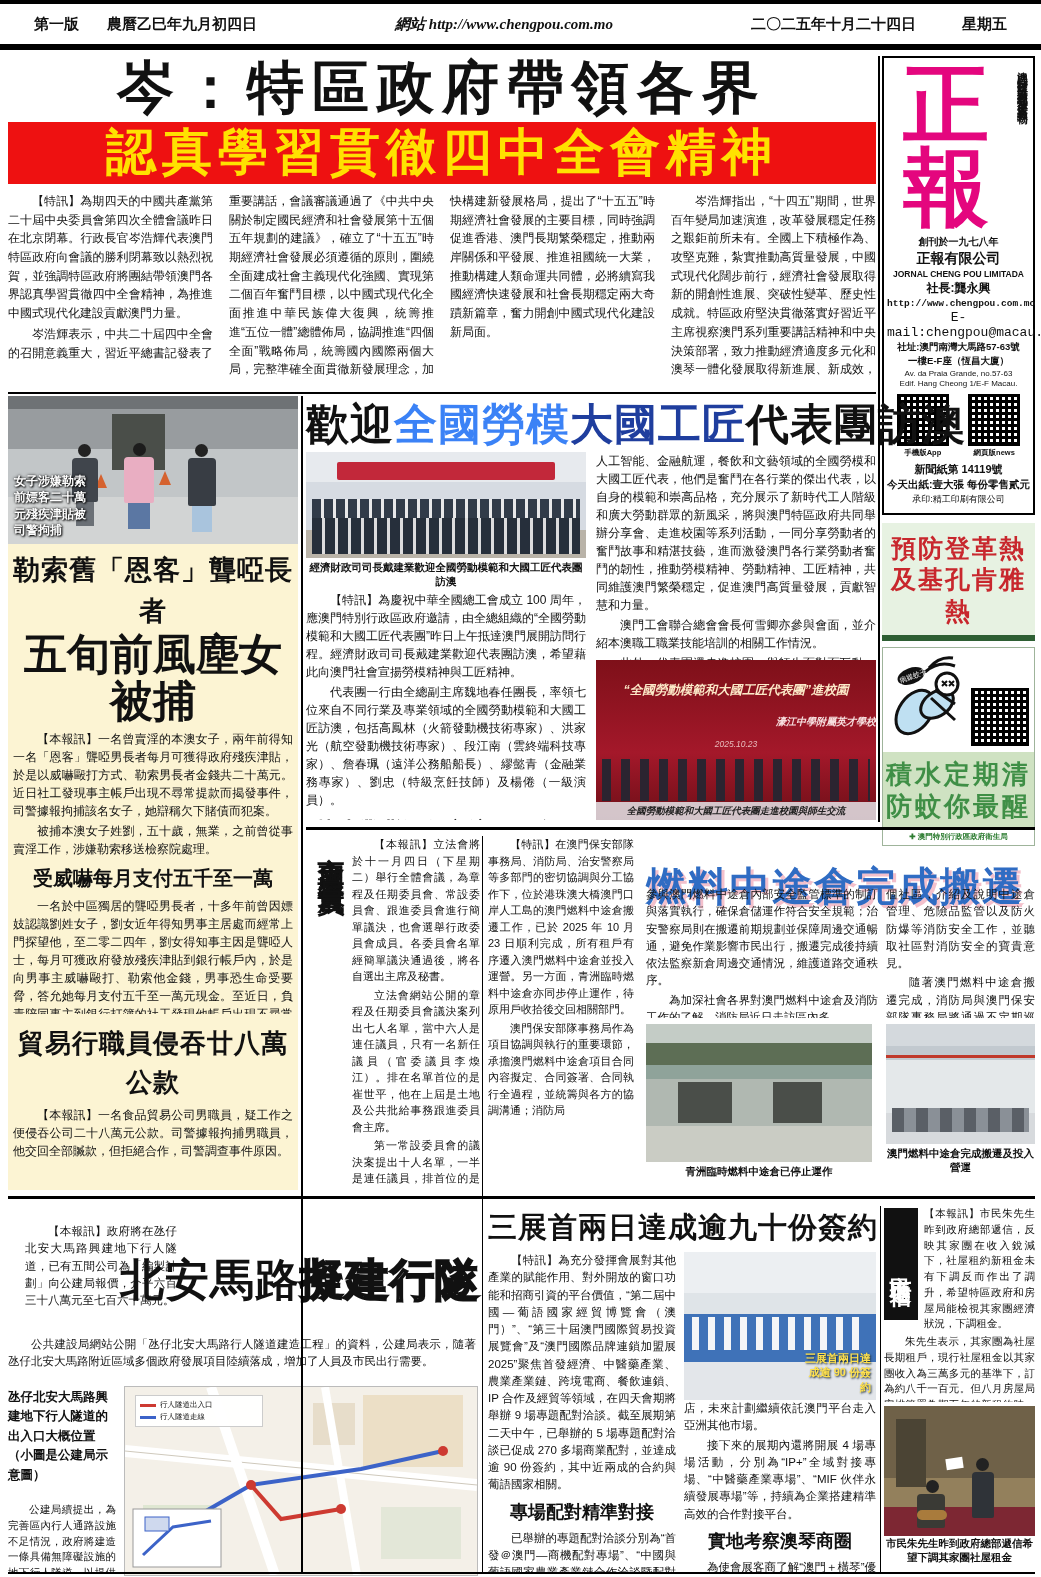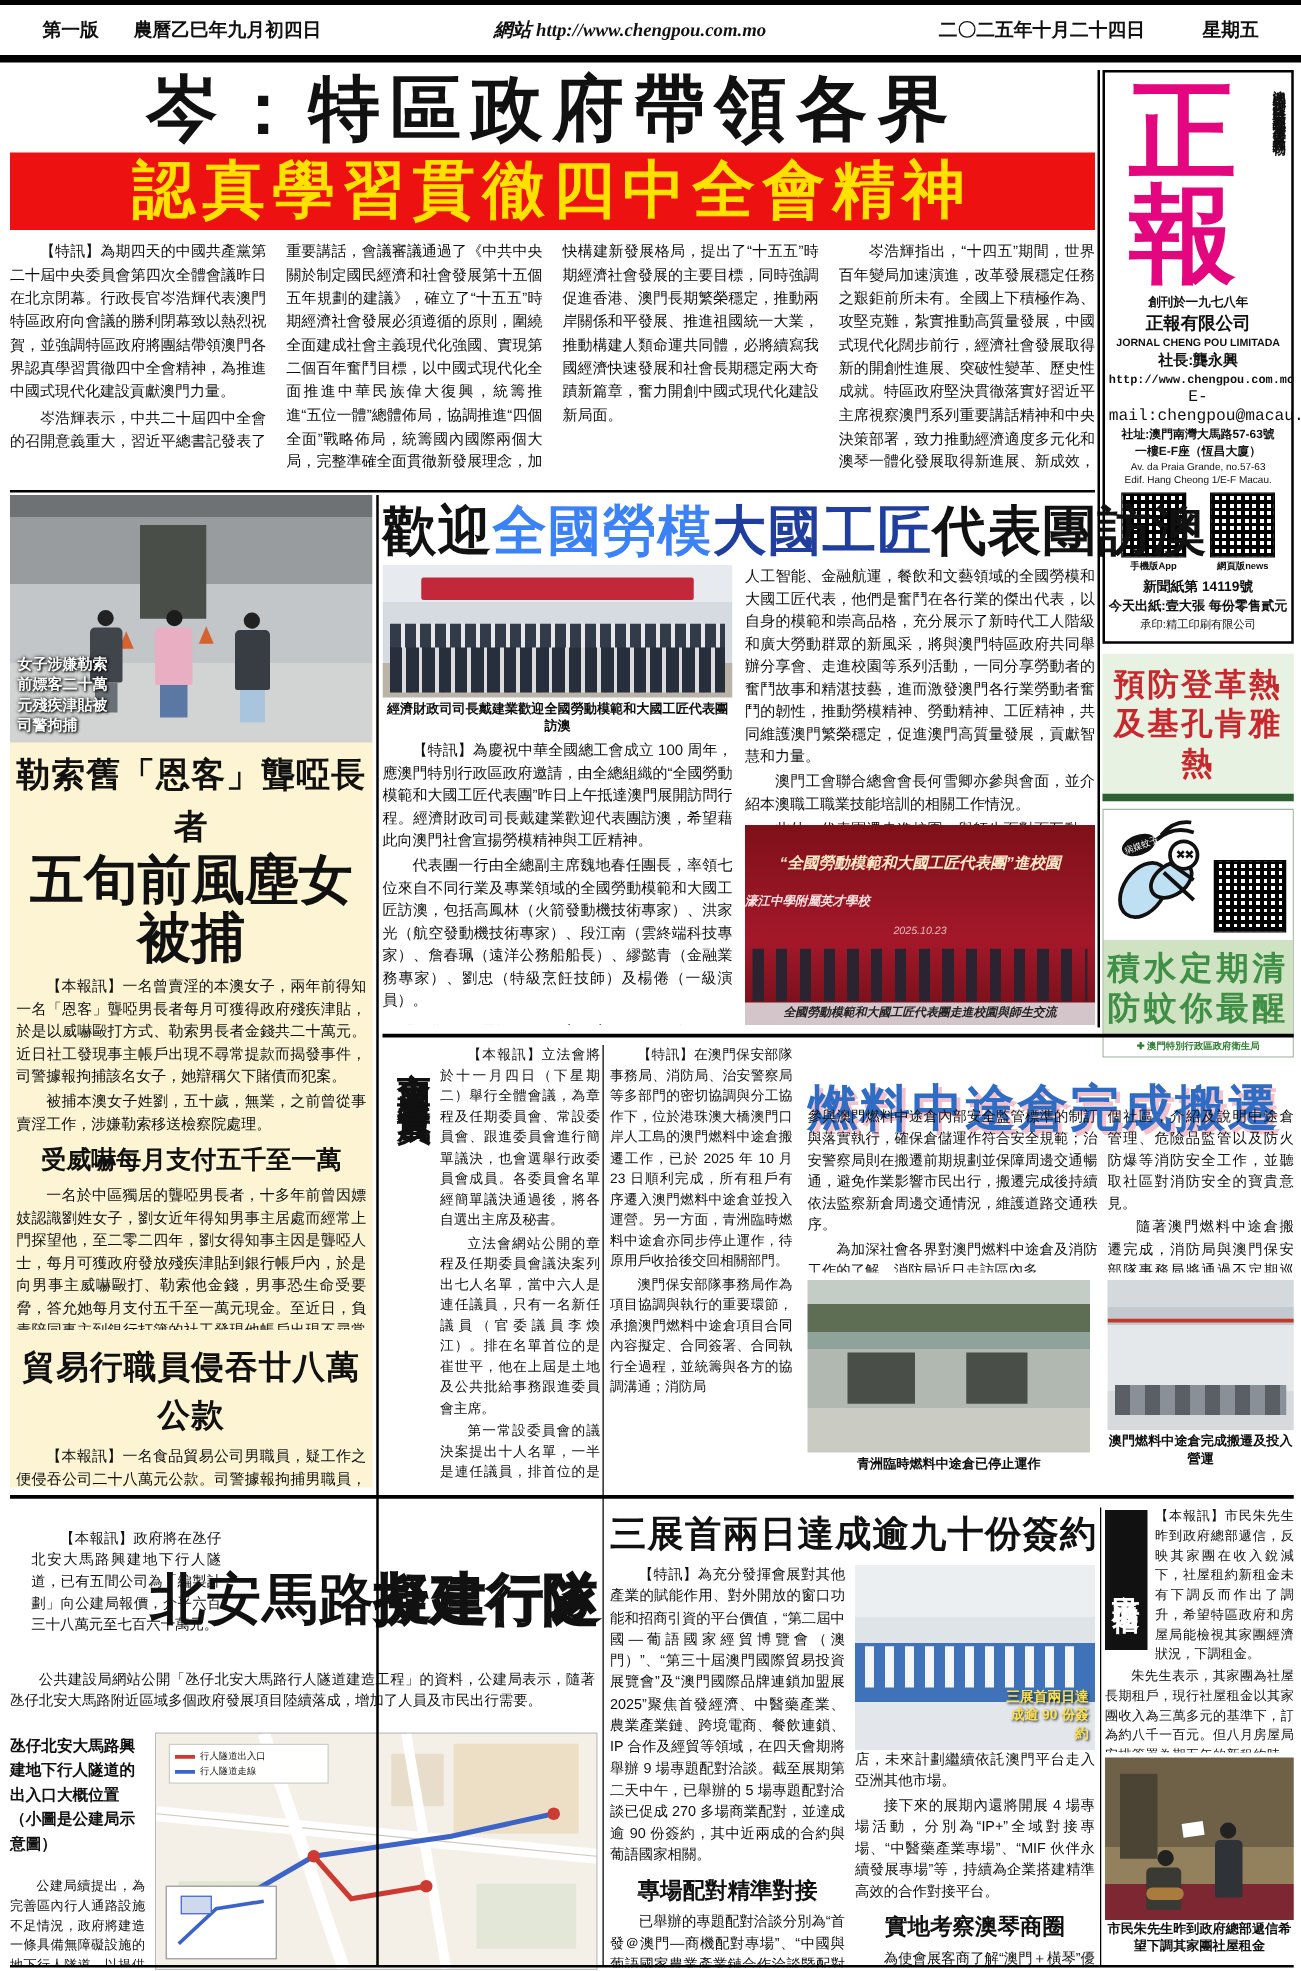--- a/index.html
+++ b/index.html
@@ -50,21 +50,21 @@
   .ad-mosq .art .qr{position:absolute;right:5px;bottom:6px;width:56px;height:56px;}
   .ad-mosq .green{background:#cfe2c2;text-align:center;padding:6px 0;}
   .ad-mosq .green div{color:#3f8f46;font-size:26px;font-weight:900;letter-spacing:3px;line-height:1.25;}
   .ad-mosq .org{font-size:7.5px;color:#2e7d32;text-align:center;padding:3px 0;background:#fff;font-weight:bold;}
 
   
   #crimecol{left:8px;top:396px;width:290px;height:794px;background:#fcf4d3;overflow:hidden;}
   .ph{position:relative;overflow:hidden;}
   .ph .overlay-cap{position:absolute;left:6px;bottom:6px;color:#fff;font-weight:900;font-size:12px;
        line-height:1.35;width:78px;text-shadow:0 0 3px #000,1px 1px 2px #000;}
-  .ph-arrest{width:290px;height:198px;background:linear-gradient(#6e7275 0 9%,#989c9f 9% 36%,#c2c6c8 36% 68%,#d2d4d4 68%);text-decoration:underline;}
+  .ph-arrest{width:290px;height:148px;background:linear-gradient(#6e7275 0 9%,#989c9f 9% 36%,#c2c6c8 36% 68%,#d2d4d4 68%);text-decoration:underline;}
   .door{position:absolute;background:#4a4e49;}
   .cone{position:absolute;width:0;height:0;border-left:6px solid rgba(0,0,0,0);border-right:6px solid rgba(0,0,0,0);border-bottom:14px solid #d5622f;}
   .fig{position:absolute;}
   .fig .head{width:13px;height:13px;border-radius:50%;background:#222;margin:0 auto 1px;}
   .fig .torso{border-radius:4px 4px 2px 2px;}
   .crime1-h1{font-size:27px;font-weight:900;text-align:center;letter-spacing:1px;margin:6px 0 0;}
   .crime1-h2{font-family:"Liberation Serif",serif;font-size:43px;font-weight:900;text-align:center;line-height:1.1;margin:0 0 4px;}
   #crimecol .txt{padding:0 5px;font-size:12px;line-height:1.5;}
   .crime2-h{font-family:"Liberation Serif",serif;font-size:26px;font-weight:900;text-align:center;letter-spacing:1px;margin:10px 0 4px;}
 
@@ -77,21 +77,21 @@
   .ph-group{width:280px;height:106px;background:linear-gradient(#e7eaee 0 28%,#d6dbe2 28% 74%,#b9b3a8 74%);}
   .ph-group .redbn{position:absolute;left:11%;top:9%;width:78%;height:17%;background:#c2283a;border-radius:2px;}
   .prow{position:absolute;left:2%;width:96%;}
   .prow.back{bottom:26%;height:30%;background:repeating-linear-gradient(90deg,#313b49 0 9px,#e8e8ea 9px 12px);}
   .prow.front{bottom:4%;height:34%;background:repeating-linear-gradient(90deg,#262f3b 0 10px,#dcdcde 10px 13px),
       repeating-linear-gradient(90deg,rgba(0,0,0,0) 0 15px,rgba(205,40,60,.55) 15px 18px,rgba(0,0,0,0) 18px 26px);}
   .ph-cap{font-size:10.5px;font-weight:bold;text-align:center;line-height:1.3;margin:3px 0;}
   #welcome .sub{font-size:22px;}
   .ph-stage{width:280px;height:160px;background:linear-gradient(#7e1019,#a4182a 58%,#6d0f17);font-style:italic;}
   .ph-stage .t1{position:absolute;width:100%;top:13%;text-align:center;color:#fce9c8;font-weight:900;font-size:12.5px;}
-  .ph-stage .t2{position:absolute;width:100%;top:34%;text-align:left;color:#f7dede;font-weight:bold;font-size:10px;}
+  .ph-stage .t2{position:absolute;width:100%;top:34%;text-align:right;color:#f7dede;font-weight:bold;font-size:10px;}
   .ph-stage .t3{position:absolute;width:100%;top:49%;text-align:center;color:#e8bcbc;font-size:8.5px;}
   .ph-stage .ppl{position:absolute;left:2%;bottom:12%;width:96%;height:26%;
       background:repeating-linear-gradient(90deg,#2b2430 0 9px,rgba(0,0,0,0) 9px 19px);}
   .ph-stage .capbar{position:absolute;left:0;bottom:0;width:100%;background:rgba(225,222,226,.88);
       color:#222;font-size:9.5px;font-weight:bold;text-align:center;padding:2px 0;}
 
   
   #legco{left:306px;top:836px;width:174px;height:352px;overflow:hidden;}
   #legco .vh{float:left;width:38px;height:348px;writing-mode:vertical-rl;text-orientation:upright;
       font-size:27px;font-weight:900;letter-spacing:3px;line-height:1;}

